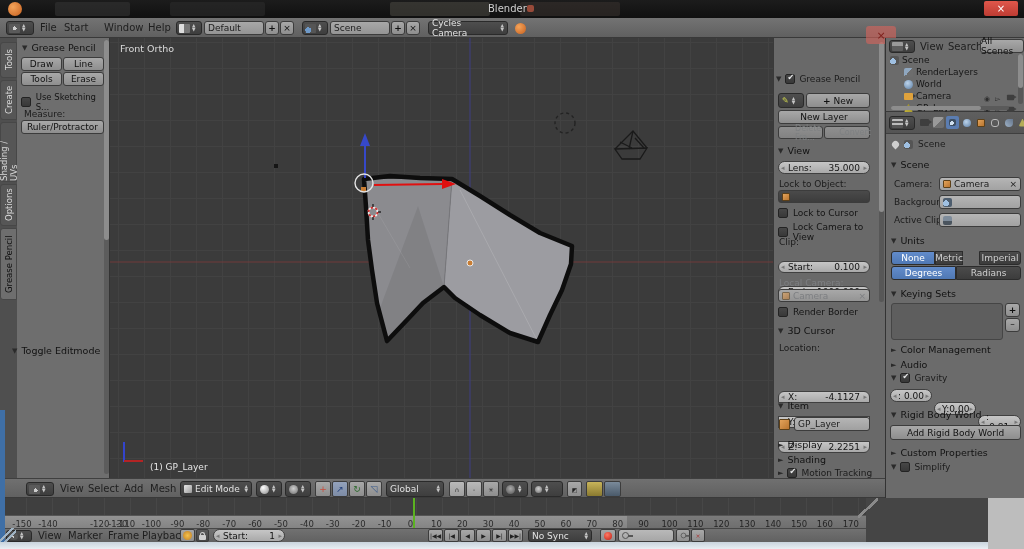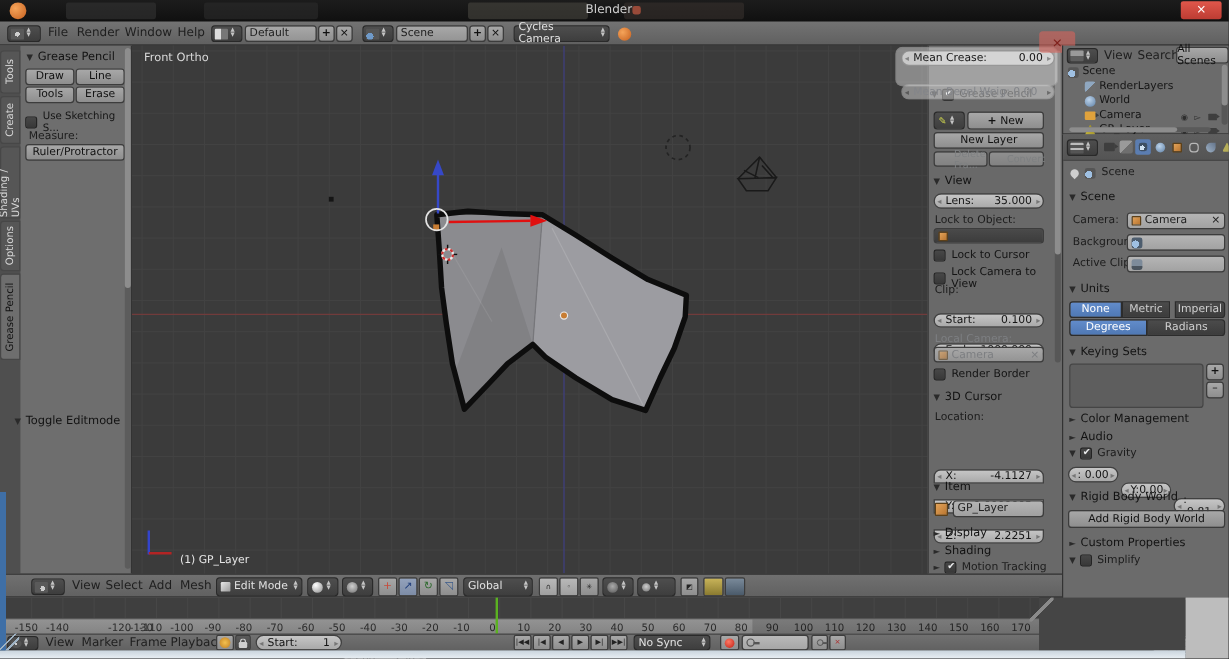--- a/index.html
+++ b/index.html
@@ -91,21 +91,21 @@
     <div class="s" style="left:488px;top:3px;font-size:10px;color:#cfcfcf;">Blender</div>
     <div class="s flexr" style="left:984px;top:1px;width:34px;height:15px;background:linear-gradient(#e0574b,#bd3c33);border-radius:2px;justify-content:center;color:#fff;font-size:10px;">×</div>
   </div>
 
   <div class="s" style="left:0;top:18px;width:1024px;height:20px;background:linear-gradient(#737373,#606060);border-bottom:1px solid #393939;">
     <div class="ed s" style="left:6px;top:3px;width:28px;height:14px;">
       <span class="edicon" style="background:radial-gradient(circle at 50% 50%,#cfcfcf 2px,#5a5a5a 2px);"></span>
       <span class="stepper"></span>
     </div>
     <div class="s menu" style="left:40px;top:4px;">File</div>
-    <div class="s menu" style="left:64px;top:4px;">Render</div>
+    <div class="s menu" style="left:64px;top:4px;">Start</div>
     <div class="s menu" style="left:104px;top:4px;">Window</div>
     <div class="s menu" style="left:148px;top:4px;">Help</div>
 
     <div class="ed s" style="left:176px;top:3px;width:26px;height:14px;">
       <span class="edicon" style="background:linear-gradient(90deg,#ddd 45%,#777 45%);"></span>
       <span class="stepper"></span>
     </div>
     <div class="field s" style="left:204px;top:3px;width:60px;height:14px;">
       <span>Default</span>
     </div>
@@ -303,29 +303,20 @@
       <span class="ph closed"></span>
       <span class="cb on"></span>
       <span>Motion Tracking</span>
     </div>
 
     <div class="s" style="left:105px;top:4px;width:5px;height:260px;background:#575757;border-radius:3px;">
       <div class="s" style="left:0;top:0;width:5px;height:170px;background:#8d8d8d;border-radius:3px;"></div>
     </div>
   </div>
 
-  <div class="s" style="left:746px;top:39px;width:136px;height:33px;background:rgba(230,230,230,0.45);border-radius:6px;border:1px solid rgba(120,120,120,0.4);">
-    <div class="sl s" style="left:4px;top:2px;width:128px;height:13px;background:rgba(255,255,255,0.55);border-color:rgba(90,90,90,.5);">
-      <span>Mean Crease:</span>
-      <span>0.00</span>
-    </div>
-    <div class="sl dis s" style="left:4px;top:17px;width:128px;height:13px;background:rgba(255,255,255,0.4);border-color:rgba(120,120,120,.4);">
-      <span>Mean Bevel Weig: 0.00</span>
-    </div>
-  </div>
 
   <div class="s flexr" style="left:866px;top:26px;width:30px;height:18px;background:rgba(216,100,92,0.6);border-radius:3px;justify-content:center;color:#7e1f1a;font-size:11px;">×</div>
 
   <div class="s" style="left:885px;top:38px;width:139px;height:74px;background:#6b6b6b;border-left:1px solid #333;border-bottom:1px solid #3a3a3a;">
     <div class="ed s" style="left:3px;top:2px;width:26px;height:13px;">
       <span class="edicon griddots"></span>
       <span class="stepper"></span>
     </div>
     <div class="s menu" style="left:34px;top:3px;">View</div>
     <div class="s menu" style="left:62px;top:3px;">Search</div>
@@ -423,21 +414,21 @@
     </div>
     <div class="s" style="left:8px;top:103px;">Active Clip</div>
     <div class="field s" style="left:53px;top:101px;width:82px;height:14px;background:linear-gradient(#b5b5b5,#a2a2a2);">
       <span class="oicon" style="background:linear-gradient(#7d8b9a 60%,#4a545e 60%);"></span>
     </div>
 
     <div class="ph s" style="left:5px;top:123px;">
         <span>Units</span>
       </div>
     <div class="seg blue s" style="left:5px;top:139px;width:44px;height:14px;border-radius:3px 0 0 3px;">None</div>
-    <div class="seg darks s" style="left:49px;top:139px;width:40px;height:14px;">Metric</div>
+    <div class="seg darks s" style="left:49px;top:139px;width:28px;height:14px;">Metric</div>
     <div class="seg darks s" style="left:93px;top:139px;width:42px;height:14px;border-radius:0 3px 3px 0;">Imperial</div>
     <div class="seg blue s" style="left:5px;top:154px;width:65px;height:14px;border-radius:3px 0 0 3px;">Degrees</div>
     <div class="seg darks s" style="left:70px;top:154px;width:65px;height:14px;border-radius:0 3px 3px 0;">Radians</div>
 
     <div class="ph s" style="left:5px;top:176px;">
         <span>Keying Sets</span>
       </div>
     <div class="s" style="left:5px;top:191px;width:112px;height:37px;background:#5e5e5e;border:1px solid #454545;border-radius:3px;"></div>
     <div class="btn s plusicon" style="left:119px;top:191px;width:15px;height:14px;"></div>
     <div class="btn s" style="left:119px;top:206px;width:15px;height:14px;">

